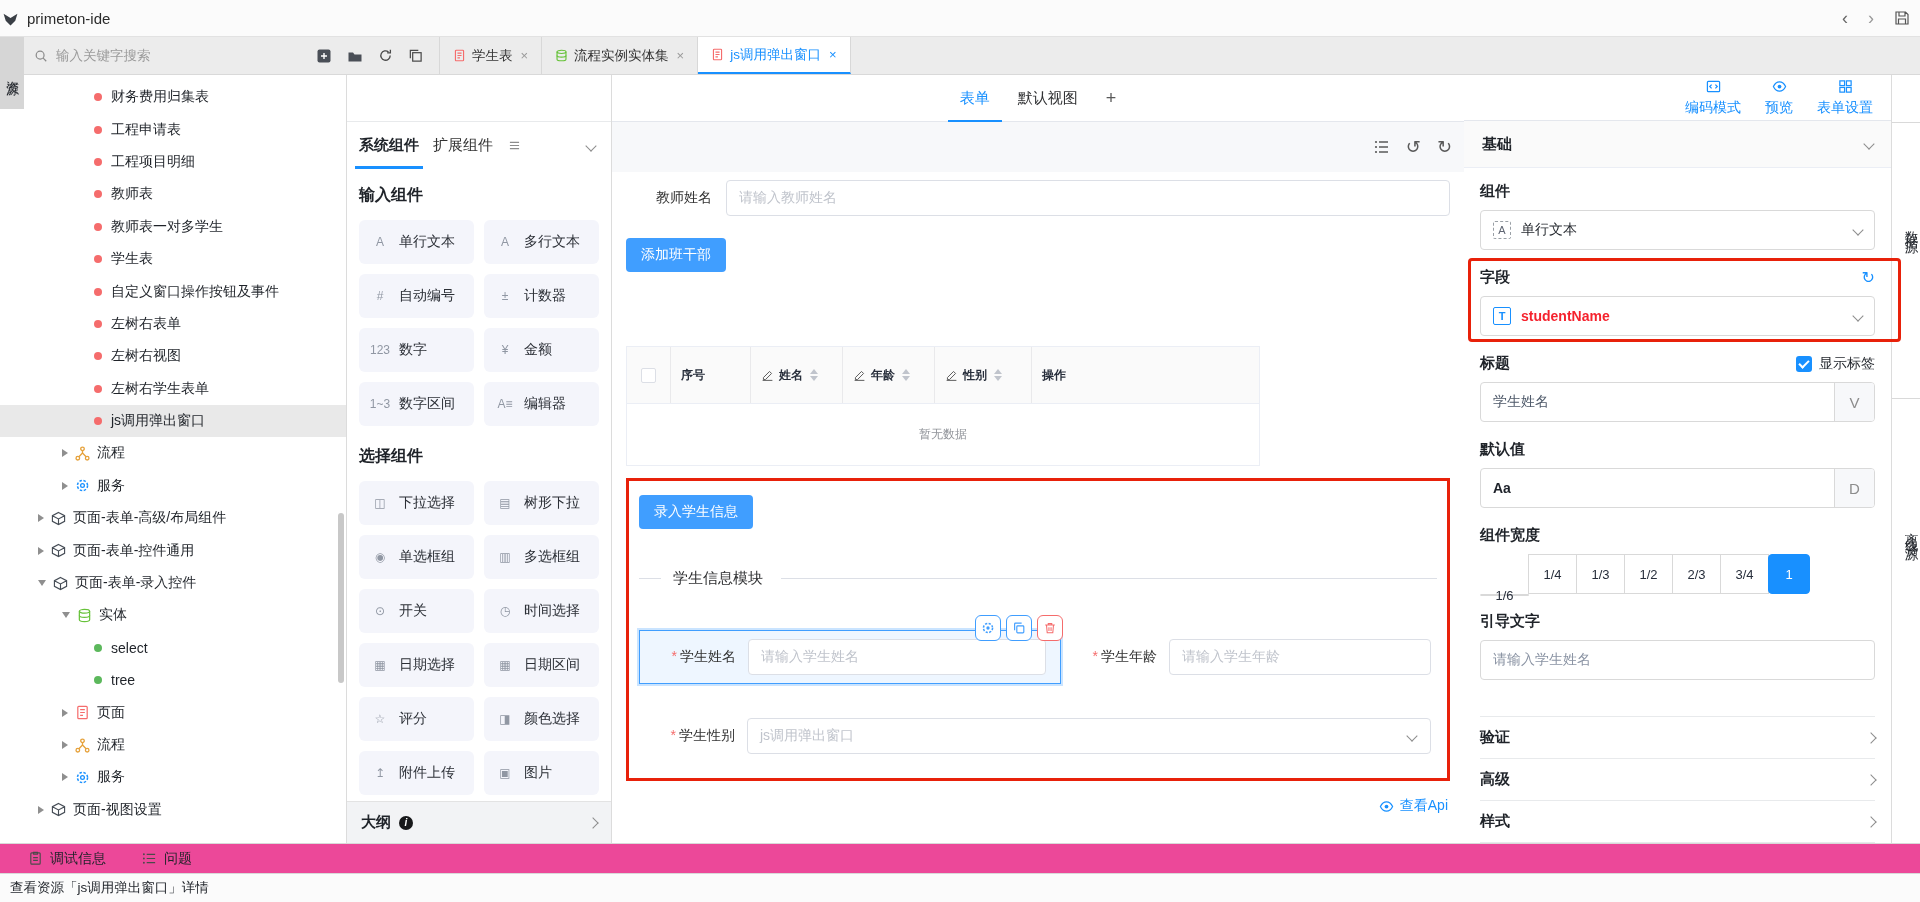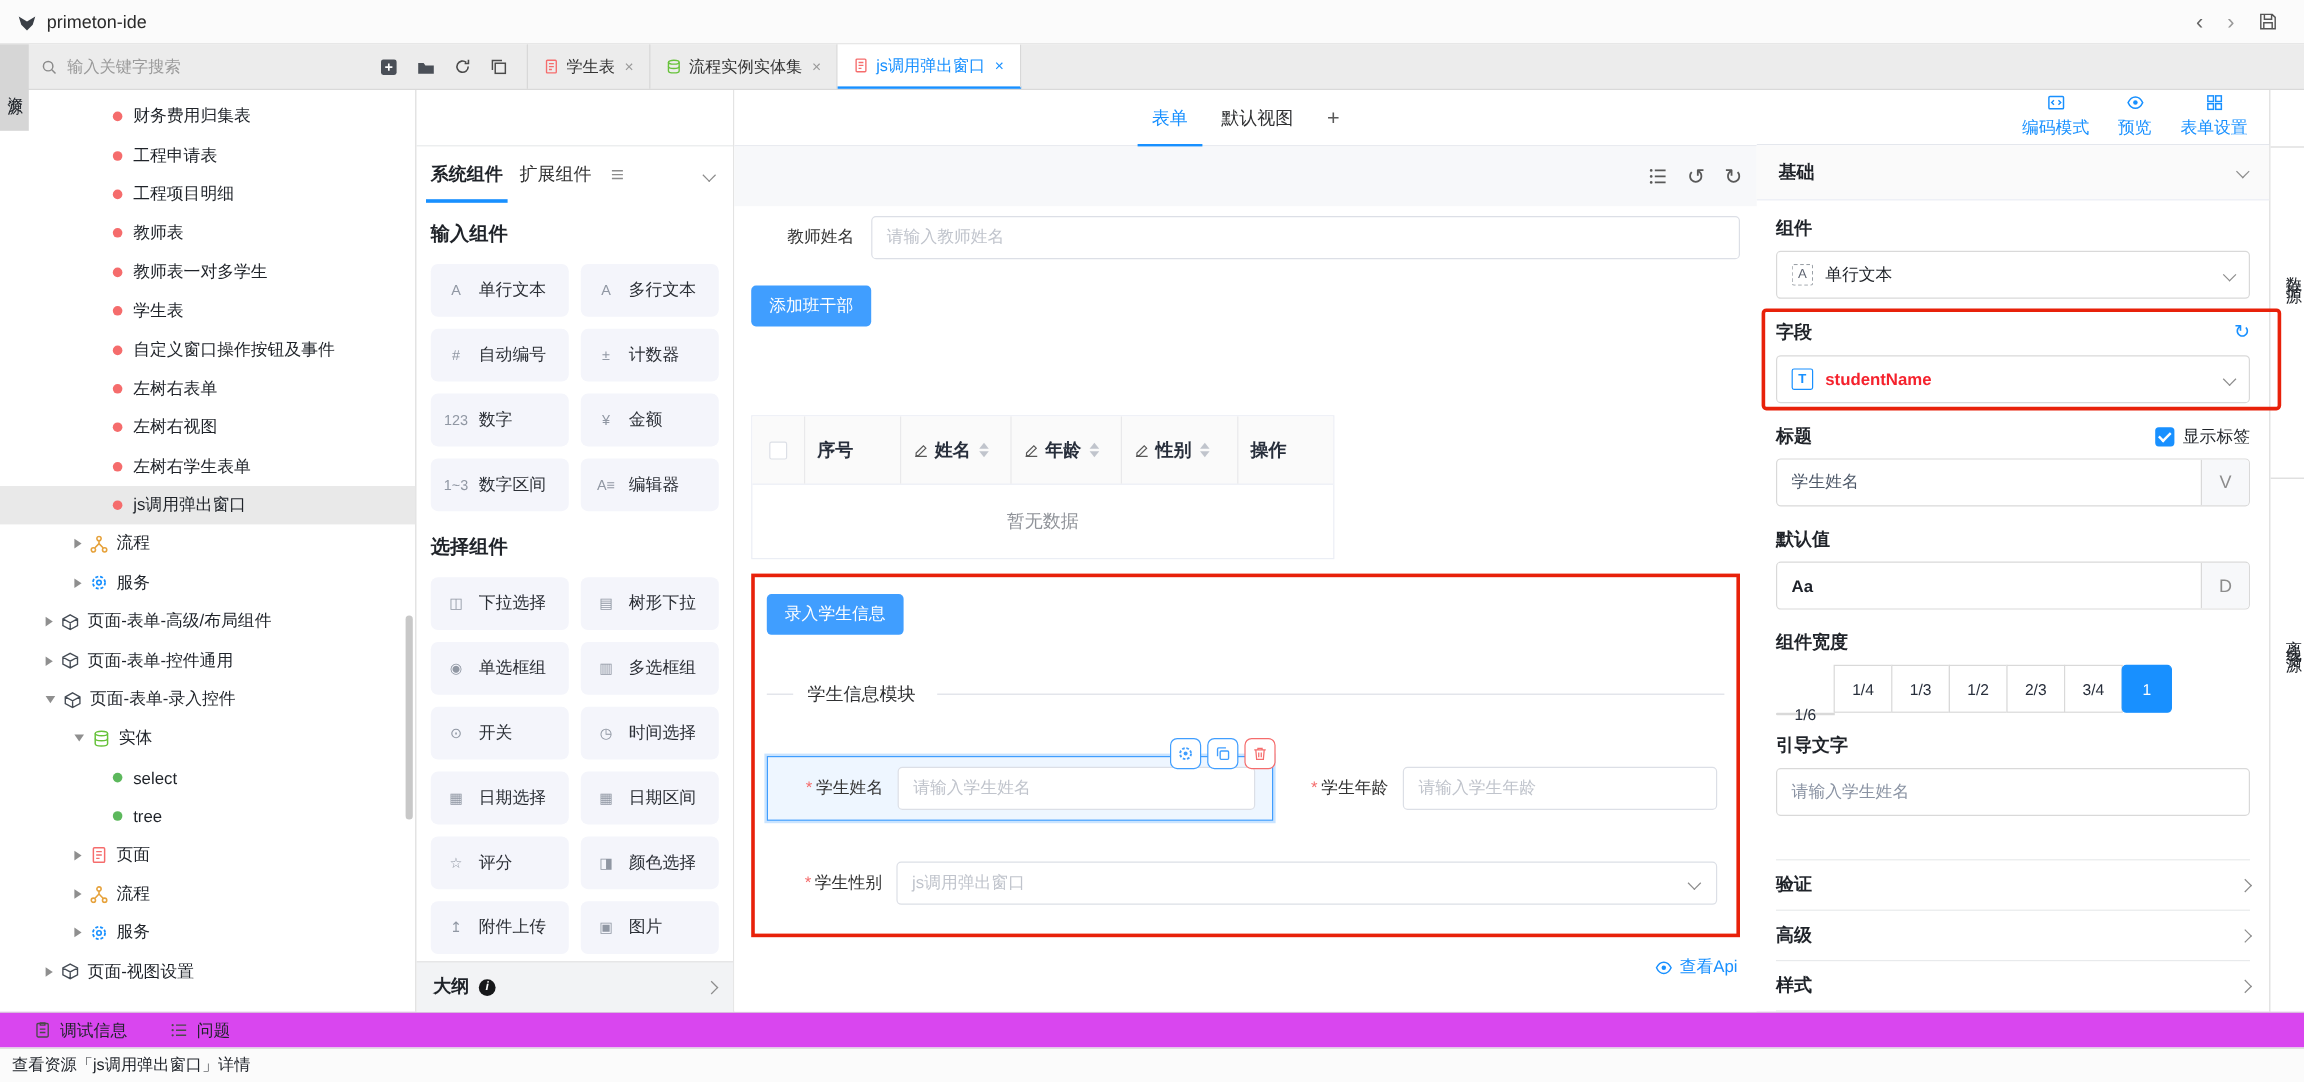--- a/index.html
+++ b/index.html
@@ -1,21 +1,21 @@
 <!DOCTYPE html>
 <html><head>
 <meta charset="utf-8">
 <style>
   * { margin:0; padding:0; box-sizing:border-box; }
   html,body { width:1920px; height:902px; overflow:hidden; }
   body { font-family:"Liberation Sans","DejaVu Sans",sans-serif; font-size:14px; color:#1f2329; background:#fff; position:relative; }
   svg { display:block; }
 
   
-  .titlebar { height:37px; background:#fbfbfb; border-bottom:1px solid #e2e2e2; display:flex; align-items:center; padding:0 14px; }
+  .titlebar { height:37px; background:#fbfbfb; border-bottom:1px solid #e2e2e2; display:flex; align-items:center; padding:0 2px; }
   .logo { margin-right:8px; }
   .app-title { font-size:15px; color:#2b2b2b; }
   .tb-right { margin-left:auto; display:flex; align-items:center; gap:20px; color:#666; margin-right:8px; }
   .nav-arrow { font-size:18px; line-height:1; cursor:pointer; }
   .nav-arrow.fwd { color:#999; }
 
   
   .workrow { height:38px; background:#ececec; border-bottom:1px solid #d9d9d9; display:flex; align-items:stretch; }
   .rail-left { position:absolute; left:0; top:37px; width:24px; height:72px; background:#d6d6d6; z-index:6;
     display:flex; align-items:center; justify-content:center; writing-mode:vertical-rl; text-orientation:upright;
@@ -78,21 +78,21 @@
   .canvas-toolbar { height:50px; background:#f7f8fa; display:flex; align-items:center; justify-content:flex-end; gap:16px; padding:0 12px; }
   .ct-icon { color:#595959; font-size:18px; line-height:1; cursor:pointer; }
   .canvas-body { flex:1; padding:8px 8px 0 14px; position:relative; background:#fff; }
 
   .frow { display:flex; align-items:center; }
   .flabel { width:86px; text-align:right; margin-right:14px; color:#333; flex:none; }
   .inputbox { flex:1; height:36px; border:1px solid #dcdfe6; border-radius:4px; display:flex; align-items:center; padding:0 12px; background:#fff; margin-right:6px; }
   .ph { color:#c0c4cc; }
   .btn-blue { height:34px; background:#409eff; color:#fff; border:none; border-radius:4px; display:inline-flex; align-items:center; padding:0 15px; font-size:14px; cursor:pointer; margin-top:22px; }
 
-  .stable { width:486px; margin-top:74px; border:1px solid #ebeef5; font-size:15px; }
+  .stable { width:634px; margin-top:74px; border:1px solid #ebeef5; font-size:12px; }
   .sthead { display:flex; background:#fafafa; height:57px; border-bottom:1px solid #ebeef5; }
   .th { display:flex; align-items:center; gap:5px; padding:0 10px; border-right:1px solid #e9e9eb; font-weight:700; color:#272e3b; }
   .th:last-child { border-right:none; }
   .th.w-chk { width:44px; justify-content:center; } .th.w-idx { width:80px; } .th.w-name { width:92px; }
   .th.w-age { width:92px; } .th.w-gender { width:97px; } .th.w-op { flex:1; }
   .tchk { width:15px; height:15px; border:1px solid #dcdfe6; border-radius:2px; background:#fff; cursor:pointer; }
   .sorts { display:flex; flex-direction:column; gap:2px; margin-left:2px; cursor:pointer; }
   .sorts i { display:block; width:0; height:0; border-left:4px solid transparent; border-right:4px solid transparent; }
   .sorts .up { border-bottom:5px solid #c0c4cc; } .sorts .dn { border-top:5px solid #c0c4cc; }
   .stbody { height:61px; display:flex; align-items:center; justify-content:center; color:#909399; }
@@ -147,21 +147,21 @@
   .plain-input { height:40px; border:1px solid #d9d9d9; border-radius:4px; display:flex; align-items:center; padding:0 12px; color:#8a93a3; background:#fff; }
   .collapse-rows { margin-top:36px; border-top:1px solid #e8eaec; }
   .crow { height:42px; display:flex; align-items:center; justify-content:space-between; border-bottom:1px solid #e8eaec; font-size:15px; font-weight:600; color:#1f2329; cursor:pointer; }
 
   
   .rail-right { width:28px; background:#fff; position:relative; flex:none; }
   .rr-sep { position:absolute; left:0; right:0; height:1px; background:#d9d9d9; }
   .rr-tab { position:absolute; left:0; width:100%; display:flex; justify-content:center; writing-mode:vertical-rl; text-orientation:upright; letter-spacing:5px; font-size:13.5px; color:#1f2329; cursor:pointer; }
 
   
-  .debugbar { height:30px; border-top:1px solid #d9d9d9; background:#d946ef; display:flex; align-items:center; gap:36px; padding:0 28px; font-size:14px; }
+  .debugbar { height:30px; border-top:1px solid #d9d9d9; background:#ec4899; display:flex; align-items:center; gap:36px; padding:0 28px; font-size:14px; }
   .dbitem { display:flex; align-items:center; gap:7px; cursor:pointer; }
   .statusbar { height:29px; border-top:1px solid #d9d9d9; background:#fbfbfb; display:flex; align-items:center; padding:0 10px; font-size:13.5px; color:#1f2329; }
 </style>
 </head>
 <body>
 
 <div class="titlebar">
   <span class="logo">
     <svg width="17" height="17" viewBox="0 0 16 16">
         <path d="M1.5 3.5l6.5 4 6.5-4-2 6.5-4.5 4.5-4.5-4.5z" fill="#3a3f46"></path>

